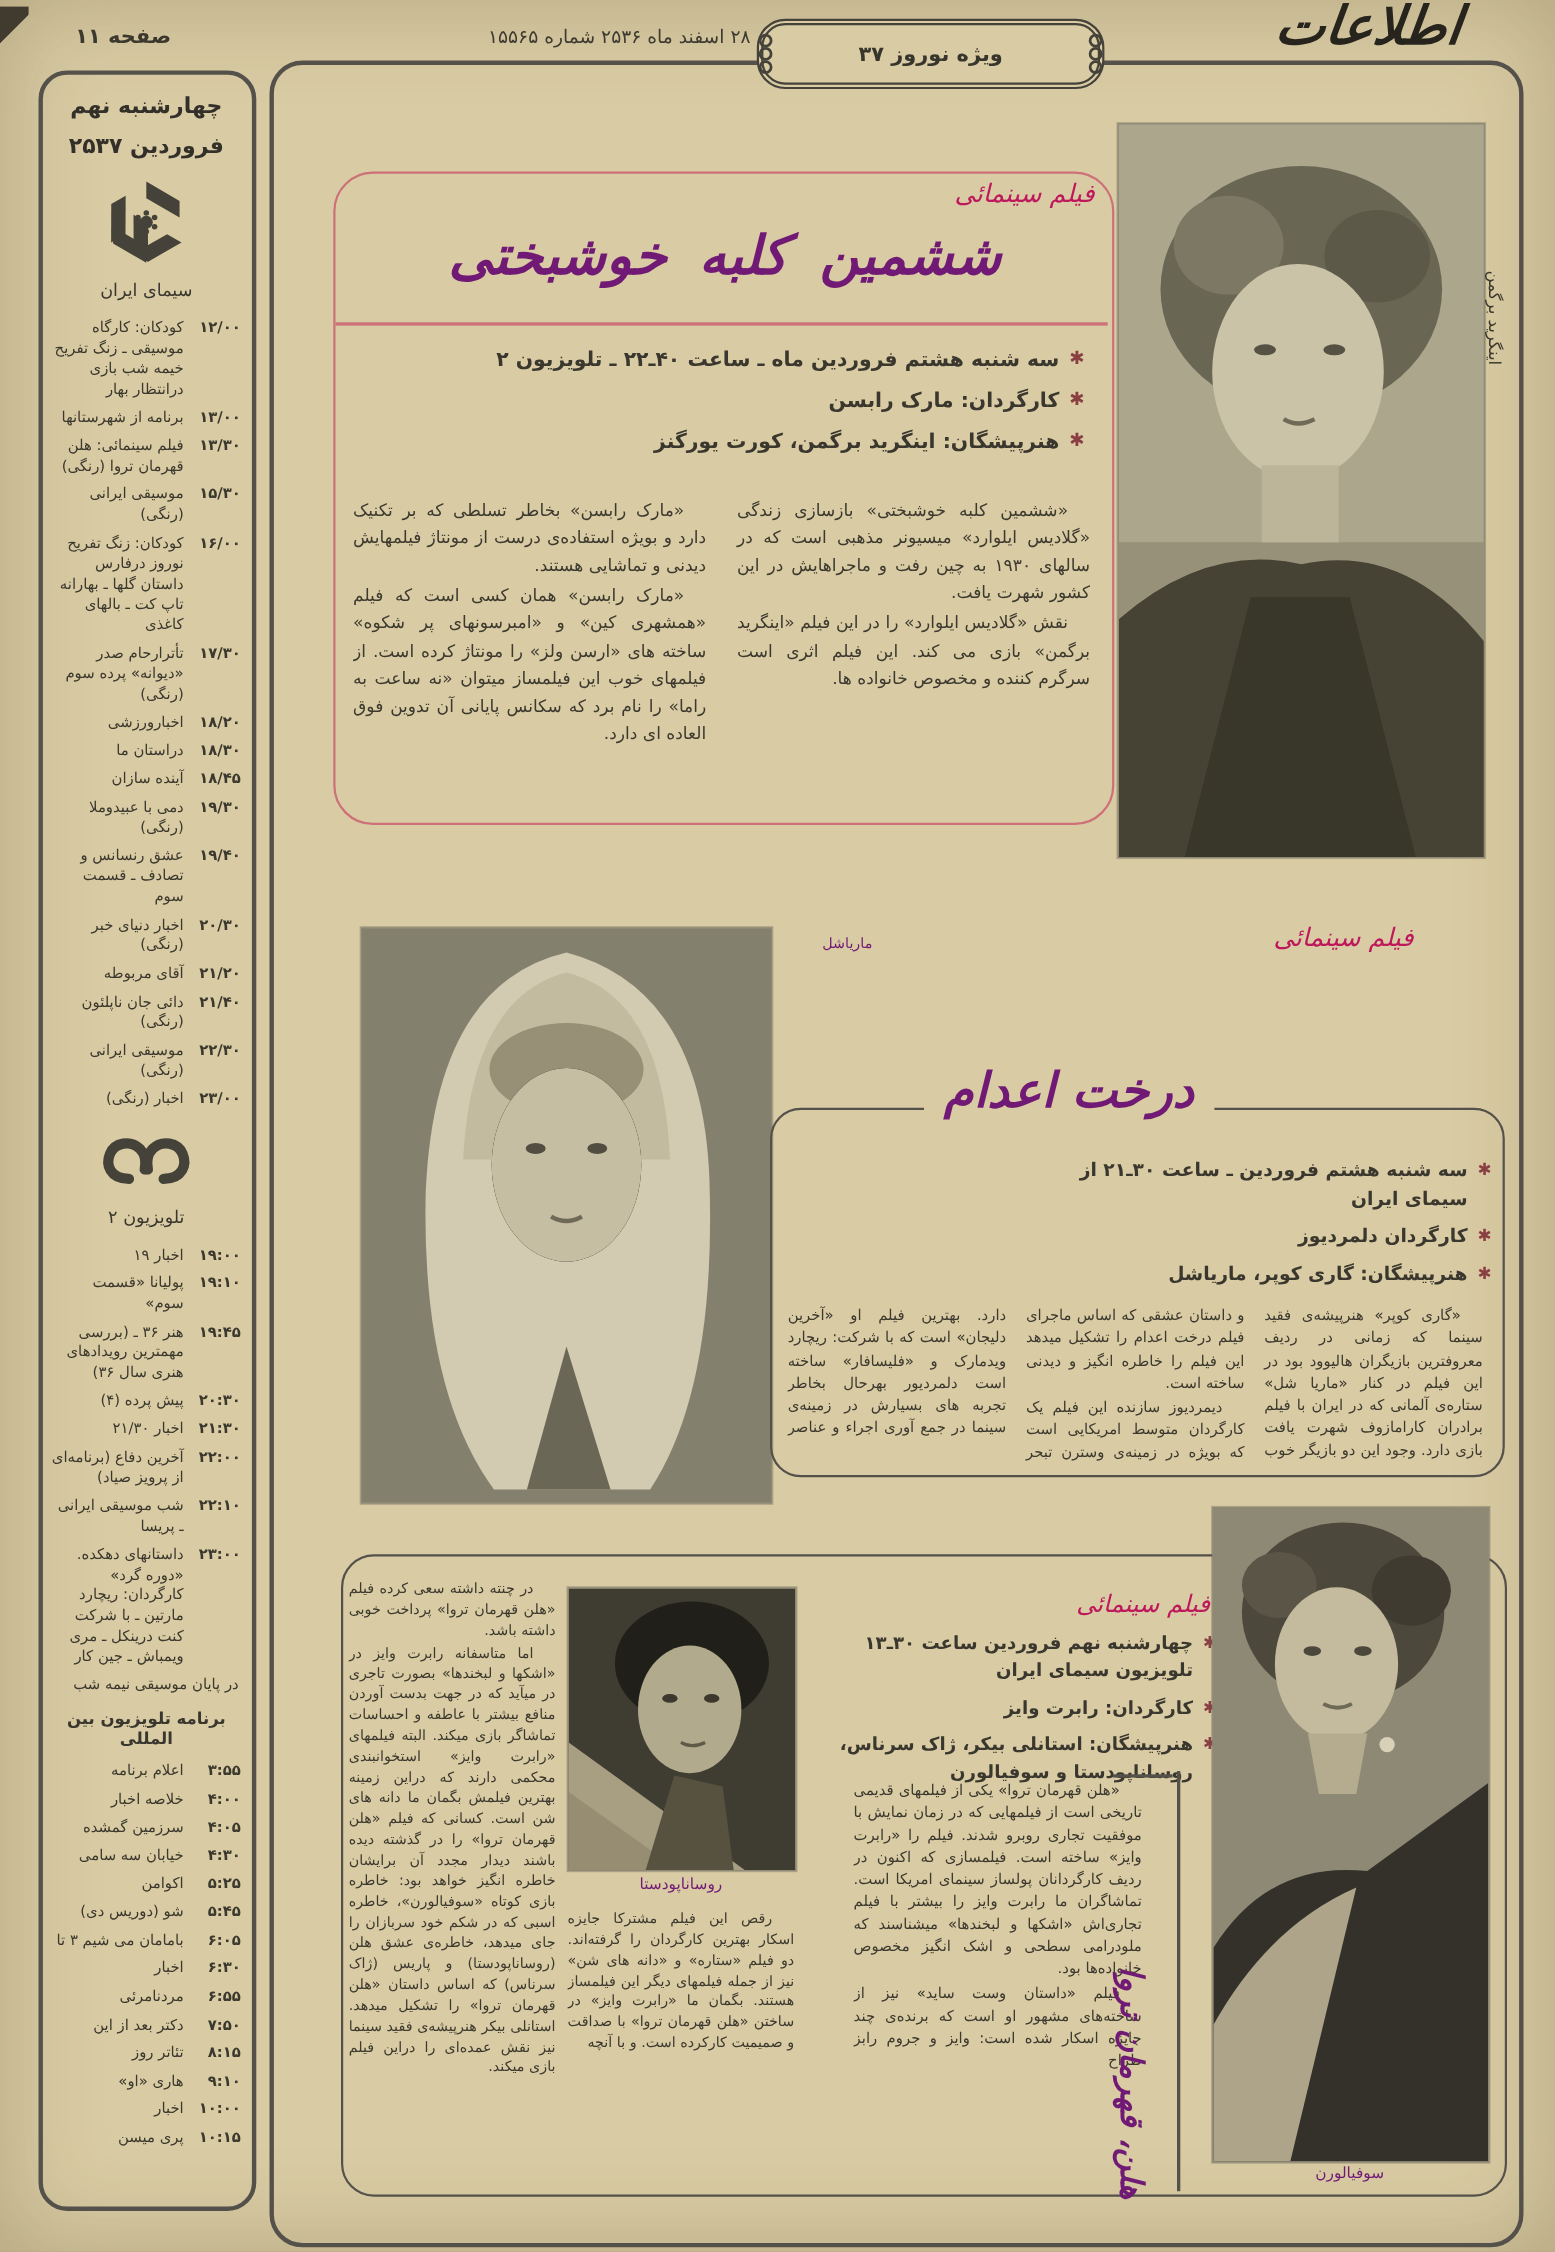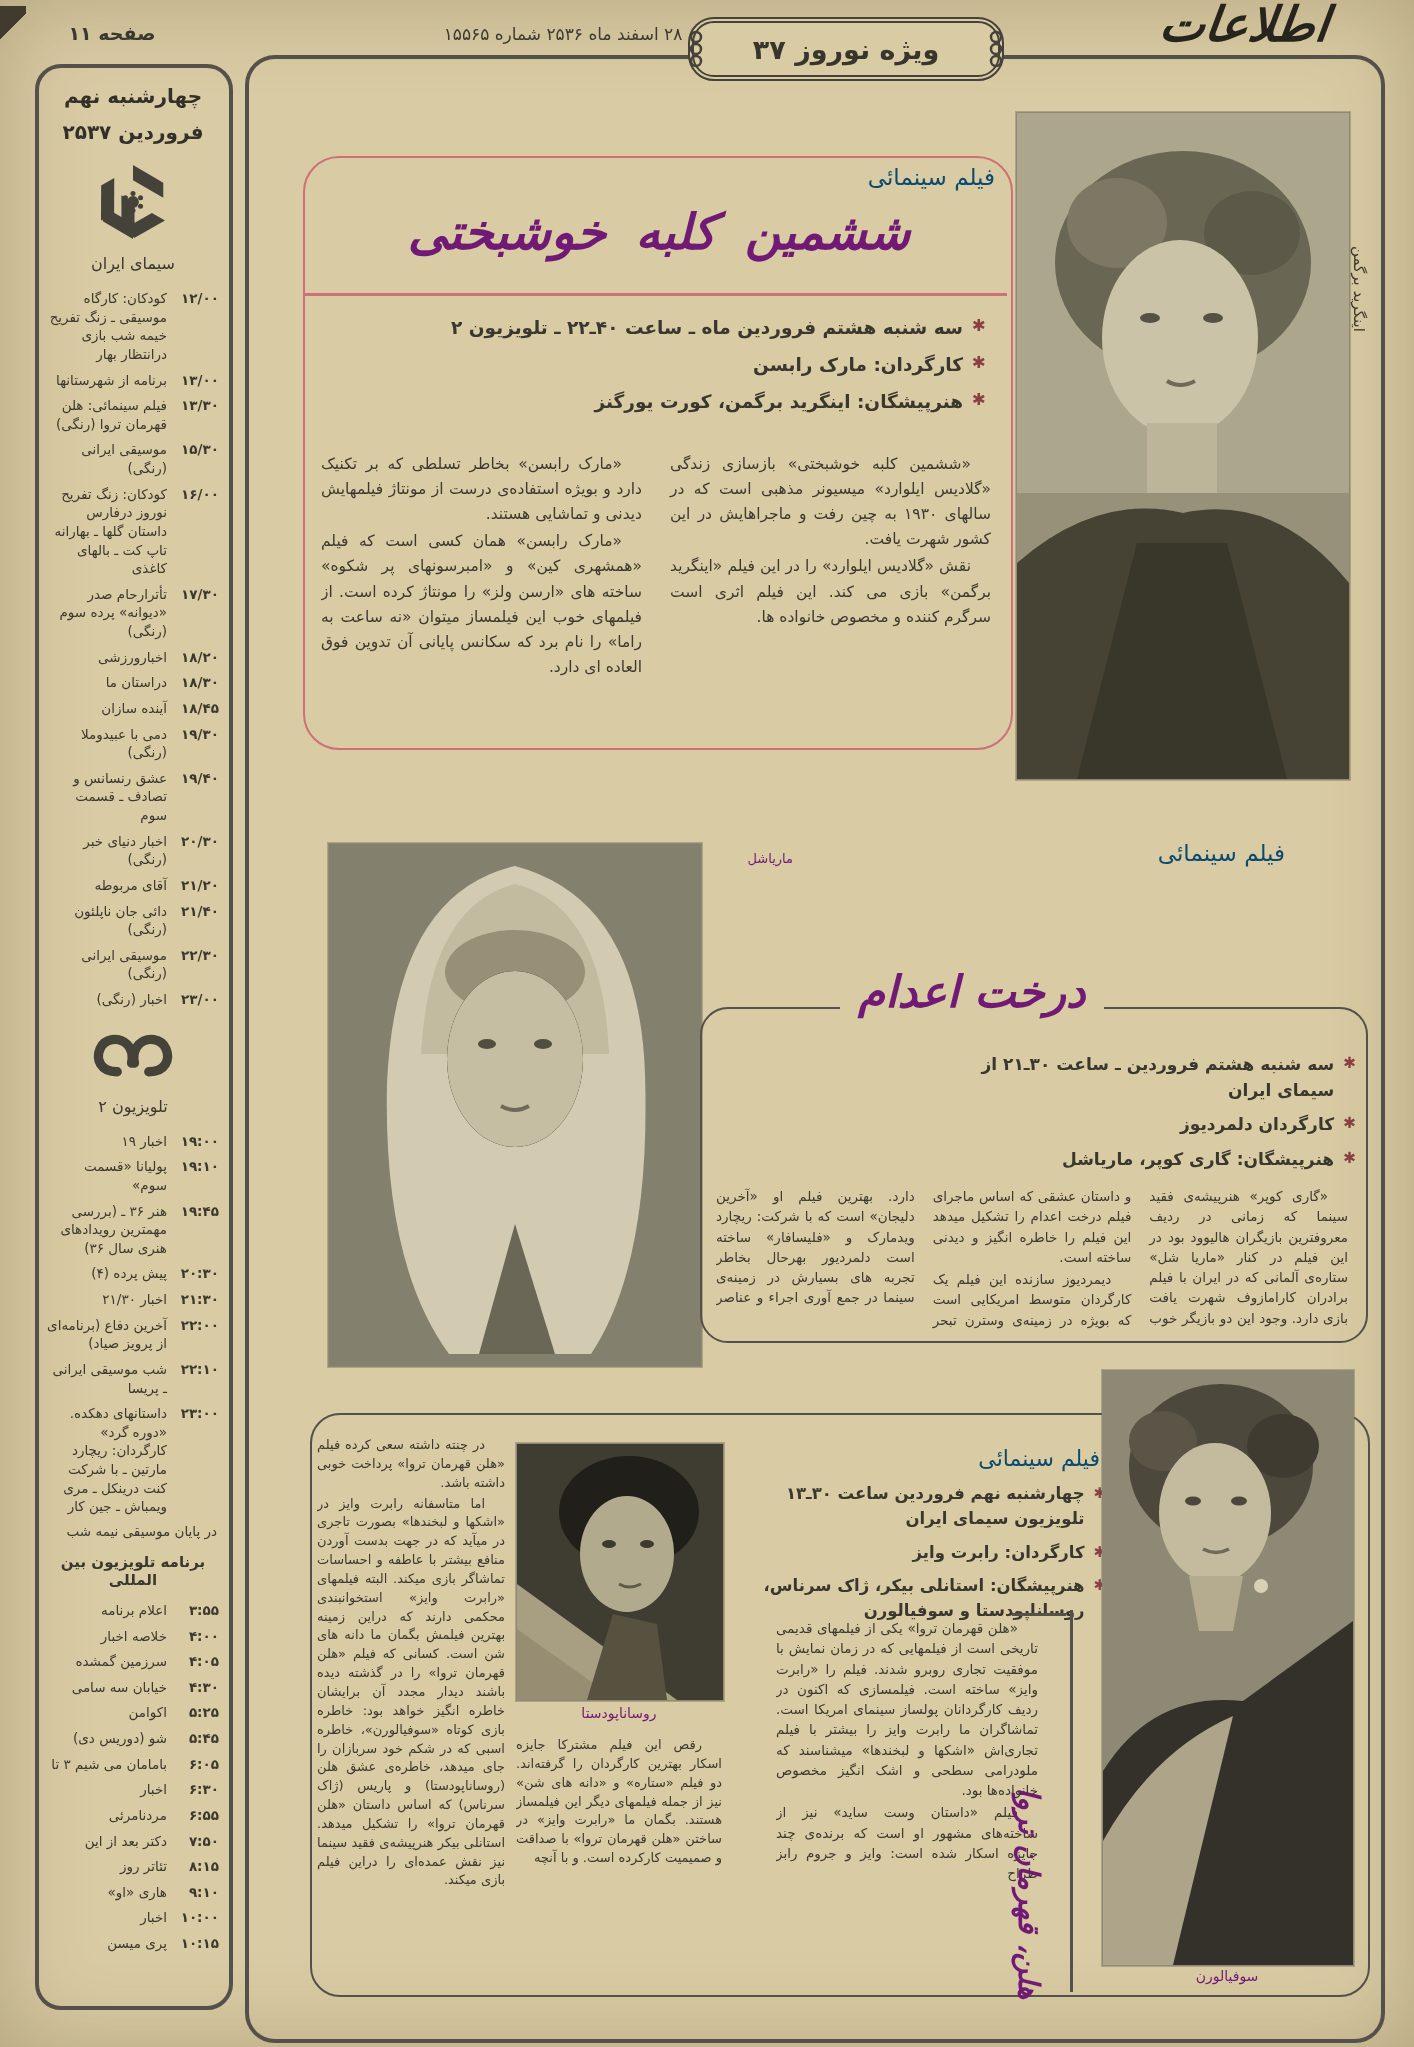--- a/index.html
+++ b/index.html
@@ -7,40 +7,40 @@
   .page{position:relative;width:1414px;height:2047px;margin:0 auto;background:#d9cba3;
         overflow:hidden;color:#3b382e;box-shadow:inset 0 0 90px rgba(80,64,34,.28);}
   .abs{position:absolute;}
   
   .masthead{top:-4px;left:1160px;width:240px;text-align:left;font-size:48px;font-weight:bold;
             font-style:italic;transform:skewX(-7deg);color:#26241d;}
   .dateline{top:24px;left:370px;width:440px;text-align:center;font-size:17px;color:#3d3a30;}
   .pagenum{top:22px;left:52px;width:120px;font-size:19px;font-weight:bold;text-align:center;}
   .badge{top:17px;left:688px;width:304px;height:52px;background:#d9cba3;z-index:5;
          border:6px double #45423a;border-radius:26px;display:flex;align-items:center;justify-content:center;}
-  .badge-label{font-size:27px;font-weight:bold;color:#38352c;}
+  .badge-label{font-size:19px;font-weight:bold;color:#38352c;}
   .badge .orn{position:absolute;top:6px;}
   .badge .orn.l{left:-8px;} .badge .orn.r{right:-8px;}
   .scanmark{top:6px;left:0;width:26px;height:34px;background:linear-gradient(135deg,#2a261e 55%,transparent 56%);opacity:.85;}
   
   .main-frame{top:55px;left:245px;width:1132px;height:1980px;border:4px solid #54514a;border-radius:30px;}
   .sidebar{top:64px;left:35px;width:198px;height:1946px;border:4px solid #54514a;border-radius:26px;
            box-sizing:border-box;padding:16px 10px 10px 8px;overflow:hidden;}
   
   .sb-date{font-size:20px;font-weight:bold;text-align:center;color:#33302a;}
   .sb-date + .sb-date{margin-top:12px;}
   .sb-logo{display:block;margin:16px auto 10px auto;}
   .sb-ch{font-size:16px;text-align:center;margin:4px 0 16px 0;color:#3a372f;}
   .sb-ch.b{font-weight:bold;font-size:15px;margin:14px 0 12px 0;}
   .sb-row{display:flex;font-size:13.5px;line-height:1.38;margin-bottom:7px;color:#3b382e;}
   .sb-time{min-width:48px;font-weight:600;white-space:nowrap;}
   .sb-prog{flex:1;padding-right:4px;}
   .sb-note{font-size:13.5px;margin:4px 2px 14px 0;color:#3b382e;}
   
-  .kicker{font-size:23px;color:#0c4a6e;}
+  .kicker{font-size:23px;color:#be185d;font-style:italic;}
   .bullets .bullet{display:flex;align-items:flex-start;margin-bottom:9px;font-weight:bold;color:#3a372e;}
   .bullets .star{color:#8a3f43;margin-left:9px;font-size:0.9em;line-height:1.5;}
   .btxt{flex:1;line-height:1.5;}
   .body-text{text-align:justify;color:#3c392f;}
   .body-text p{margin:0 0 2px 0;text-indent:20px;}
   .photo{background:#8f8a76;border:1px solid #66635600;box-shadow:0 0 0 1px #6a675c66;overflow:hidden;}
   .caption{font-size:14px;text-align:center;color:#701a75;}
   .vtext{writing-mode:vertical-rl;text-orientation:sideways;}
   .red{color:#701a75;font-style:italic;}
   

